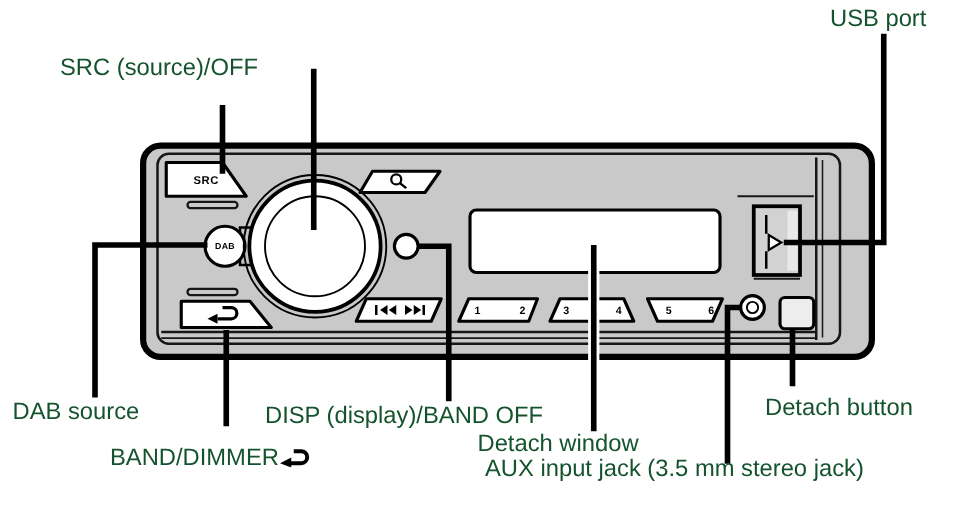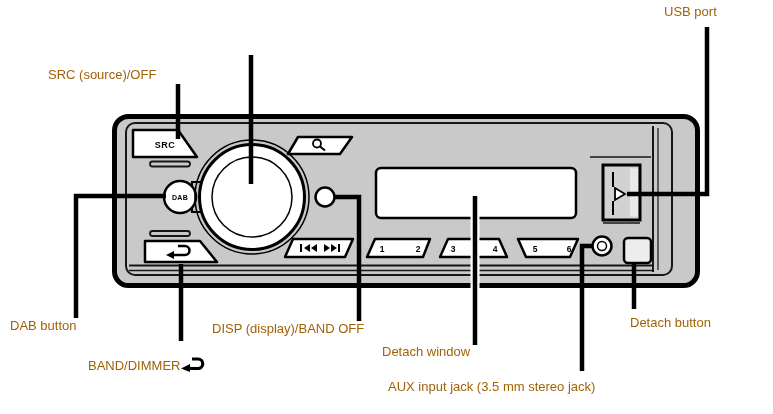--- a/index.html
+++ b/index.html
@@ -5,23 +5,23 @@
   html,body{margin:0;padding:0;background:#fff;}
   #figure{
     position:relative;
     width:773px;height:414px;
     background:#fff;
     font-family:"Liberation Sans",sans-serif;
     overflow:hidden;
   }
   .label{
     position:absolute;
-    font-size:13px;
+    font-size:19px;
     line-height:1.15;
-    color:#a16207;
+    color:#14532d;
     white-space:nowrap;
   }
   .label .ret-ico{vertical-align:-2px;margin-left:1px;}
   #device-svg{position:absolute;left:0;top:0;}
 </style>
 </head>
 <body>
 
 <div id="figure">
 
@@ -116,34 +116,34 @@
       <path d="M181 264 V341"></path>
       <path d="M335 197 H359 V321"></path>
       <path d="M475 196 V345" stroke="#fff" stroke-width="9"></path>
       <path d="M475 196 V345"></path>
       <path d="M593 246 H582 V371"></path>
       <path d="M634 263 V309"></path>
     </g>
   </svg>
 
 
-  <div class="label" style="left:48px;top:68px">SRC (source)/OFF</div>
+  <div class="label" style="left:48px;top:44px">SRC (source)/OFF</div>
 
   <div class="label" style="left:664px;top:5px">USB port</div>
 
-  <div class="label" style="left:10px;top:319px">DAB button</div>
+  <div class="label" style="left:10px;top:319px">DAB source</div>
 
   <div class="label" style="left:88px;top:356px">
     <span>BAND/DIMMER</span><svg class="ret-ico" width="24" height="16" viewBox="0 0 24 16">
         <path d="M8 12.5 H17 A4.7 4.7 0 0 0 17 3 H11" fill="none" stroke="#000" stroke-width="3.2"></path>
         <polygon points="9,8 9,16 0,12.5" fill="#000"></polygon>
       </svg>
   </div>
 
   <div class="label" style="left:212px;top:322px">DISP (display)/BAND OFF</div>
 
   <div class="label" style="left:382px;top:345px">Detach window</div>
 
-  <div class="label" style="left:630px;top:316px">Detach button</div>
+  <div class="label" style="left:612px;top:316px">Detach button</div>
 
-  <div class="label" style="left:388px;top:380px">AUX input jack (3.5 mm stereo jack)</div>
+  <div class="label" style="left:388px;top:365px">AUX input jack (3.5 mm stereo jack)</div>
 
 </div>
 
 </body></html>

